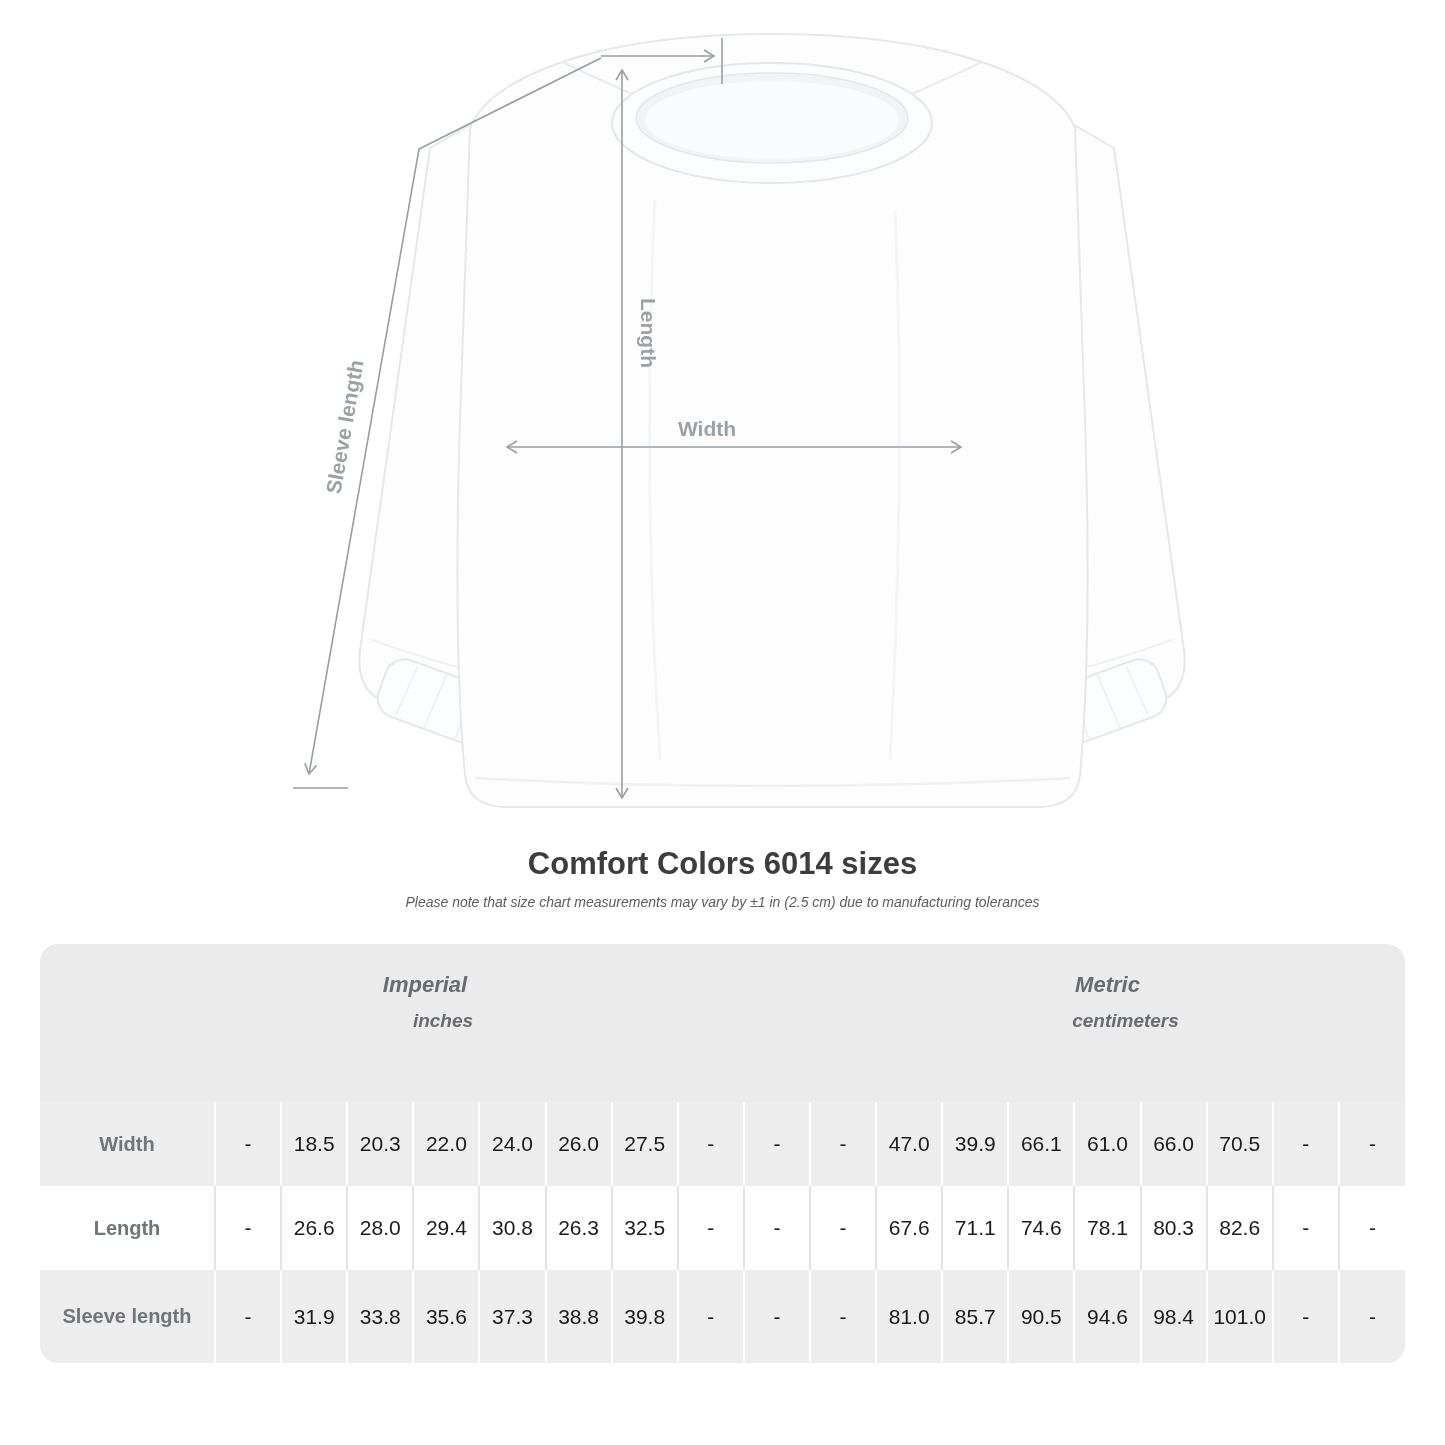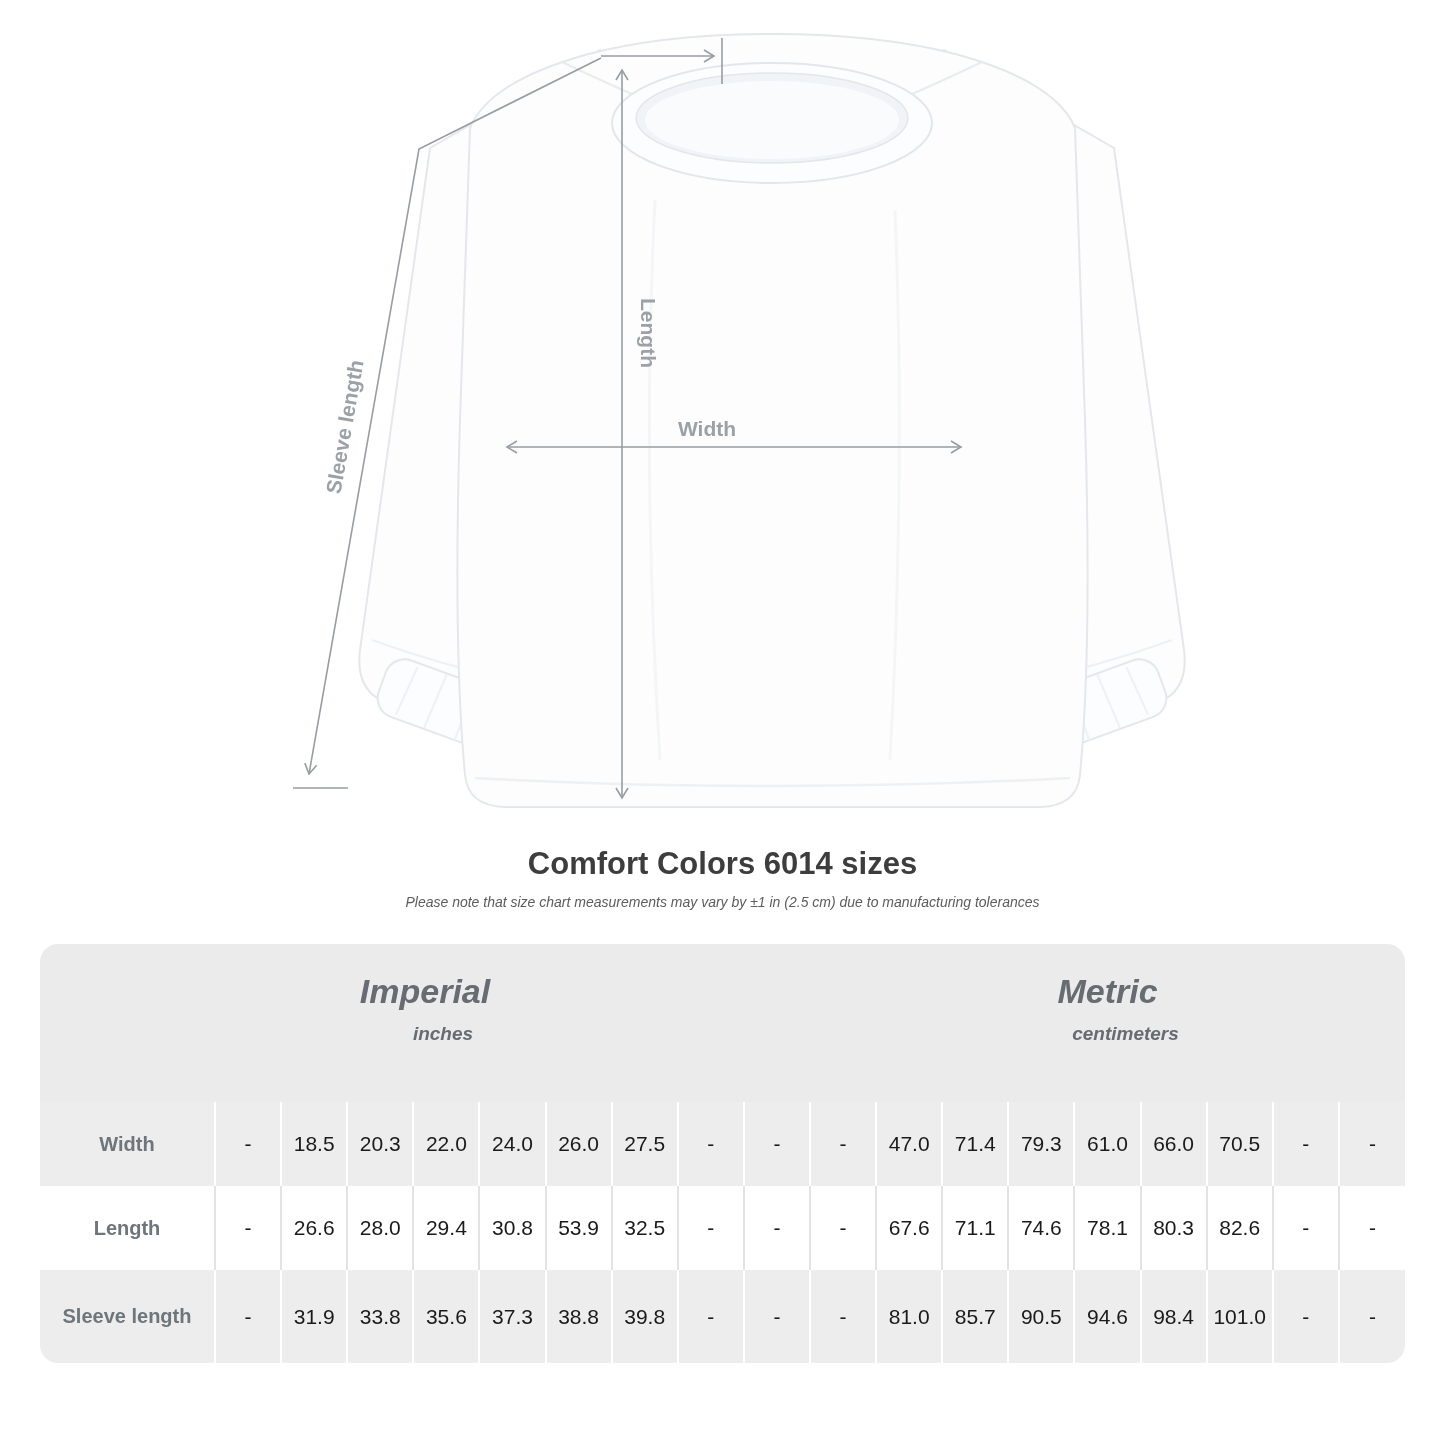--- a/index.html
+++ b/index.html
@@ -22,21 +22,21 @@
   
   .table-wrap {
     position:absolute; left:40px; top:944px; width:1365px;
     border-radius:18px; overflow:hidden;
   }
   table.sizes { width:100%; border-collapse:collapse; table-layout:fixed; }
   table.sizes th, table.sizes td { padding:0; text-align:center; vertical-align:middle; }
   col.c-label { width:175px; }
 
   tr.band th { background:#ebebeb; height:130px; vertical-align:top; padding-top:28px; }
-  .gname { font-size:34px; font-weight:bold; font-style:italic; color:#666c72; }
+  .gname { font-size:22px; font-weight:bold; font-style:italic; color:#666c72; }
   .gunit { font-size:19px; font-style:italic; color:#666c72; margin-top:12px;padding-left:36px; }
   th.g-imperial { padding-left:46px; }
   th.g-metric  { padding-right:28px; }
 
   tr.heads { height:75px; }
   tr.heads th { background:#ffffff; font-size:20px; font-weight:bold; color:#6e757b; }
   tr.heads th + th { border-left:2px solid #e3e3e3; }
 
   tr.r-gray  { background:#ededed; }
   tr.r-white { background:#ffffff; }
@@ -133,36 +133,36 @@
         <td class="val">18.5</td>
         <td class="val">20.3</td>
         <td class="val">22.0</td>
         <td class="val">24.0</td>
         <td class="val">26.0</td>
         <td class="val">27.5</td>
         <td class="val">-</td>
         <td class="val">-</td>
         <td class="val">-</td>
         <td class="val">47.0</td>
-        <td class="val">71.4</td>
-        <td class="val">79.3</td>
+        <td class="val">39.9</td>
+        <td class="val">66.1</td>
         <td class="val">61.0</td>
         <td class="val">66.0</td>
         <td class="val">70.5</td>
         <td class="val">-</td>
         <td class="val">-</td>
       </tr>
       <tr class="r-white r2">
         <th class="lbl">Length</th>
         <td class="val">-</td>
         <td class="val">26.6</td>
         <td class="val">28.0</td>
         <td class="val">29.4</td>
         <td class="val">30.8</td>
-        <td class="val">53.9</td>
+        <td class="val">26.3</td>
         <td class="val">32.5</td>
         <td class="val">-</td>
         <td class="val">-</td>
         <td class="val">-</td>
         <td class="val">67.6</td>
         <td class="val">71.1</td>
         <td class="val">74.6</td>
         <td class="val">78.1</td>
         <td class="val">80.3</td>
         <td class="val">82.6</td>

